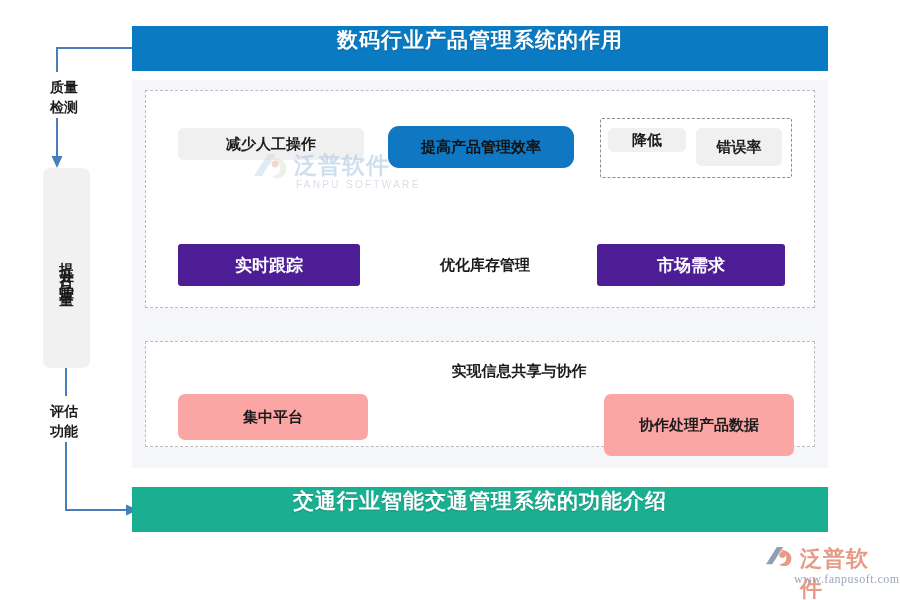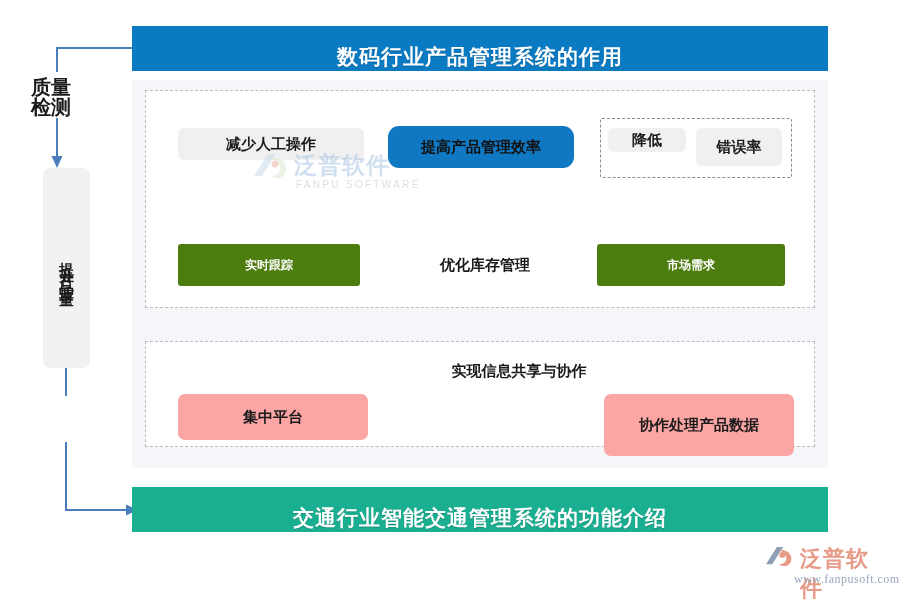--- a/index.html
+++ b/index.html
@@ -11,32 +11,32 @@
     position:relative;
   }
   .stage{position:absolute;left:0;top:0;width:900px;height:600px;}
 
   
   .connectors{position:absolute;left:0;top:0;width:900px;height:600px;pointer-events:none;}
 
   
   .banner{
     position:absolute;
-    display:flex;align-items:flex-end;justify-content:center;
+    display:flex;align-items:flex-start;justify-content:center;
     color:#ffffff;
     font-size:21px;font-weight:bold;letter-spacing:1px;
     text-shadow:0 1px 1px rgba(0,0,0,.18);
   }
   #banner-top{left:132px;top:26px;width:696px;height:45px;background:#0a7ac2;}
   #banner-bottom{left:132px;top:487px;width:696px;height:45px;background:#1baf92;}
 
   
   .side-label{
-    position:absolute;width:66px;text-align:left;
-    font-size:20px;font-weight:bold;color:#1b1b1b;line-height:20px;
+    position:absolute;width:66px;text-align:center;
+    font-size:14px;font-weight:bold;color:#1b1b1b;line-height:20px;
   }
   #side-label-top{left:31px;top:77px;}
   #side-label-bottom{left:31px;top:401px;}
   #side-vbox{
     position:absolute;left:43px;top:168px;width:47px;height:200px;
     background:#f1f1f1;border-radius:7px;
     display:flex;align-items:center;justify-content:center;
   }
   #side-vbox .vtext{
     font-size:15px;font-weight:bold;color:#1b1b1b;
@@ -63,21 +63,21 @@
   .box{
     position:absolute;
     display:flex;align-items:center;justify-content:center;
     font-size:15px;font-weight:bold;
     border-radius:6px;
     box-sizing:border-box;
     text-align:center;
   }
   .box.gray{background:#f0f0f0;color:#1b1b1b;}
   .box.blue-dark-text{background:#1078c2;color:#111111;border-radius:3px;}
-  .box.blue{background:#4d7c0f;color:#ffffff;border-radius:3px;font-size:12px;}
+  .box.blue{background:#4c1d95;color:#ffffff;border-radius:3px;font-size:17px;}
 
   #box-reduce-manual{left:178px;top:128px;width:186px;height:32px;}
   #box-improve-efficiency{left:388px;top:126px;width:186px;height:42px;border-radius:11px;}
   #dashed-group-errors{
     position:absolute;left:600px;top:118px;width:190px;height:58px;
     border:1.5px dashed #8c8c8c;border-radius:2px;background:transparent;
   }
   #box-reduce{left:608px;top:128px;width:78px;height:24px;}
   #box-error-rate{left:696px;top:128px;width:86px;height:38px;}
 
@@ -163,20 +163,24 @@
 
   <div class="side-label" id="side-label-top">
     <div>质量</div>
     <div>检测</div>
   </div>
 
   <div id="side-vbox">
     <span class="vtext">提升产品质量</span>
   </div>
 
+  <div class="side-label" id="side-label-bottom">
+    <div>评估</div>
+    <div>功能</div>
+  </div>
 
   <div id="outer-panel"></div>
 
   <div class="dashed-panel" id="panel-upper"></div>
 
   <div class="box gray" id="box-reduce-manual">
     <span>减少人工操作</span>
   </div>
 
   <div class="box blue-dark-text" id="box-improve-efficiency">

